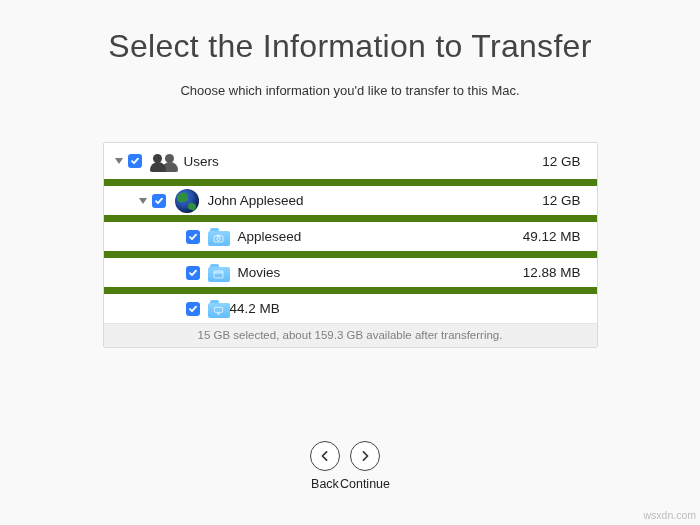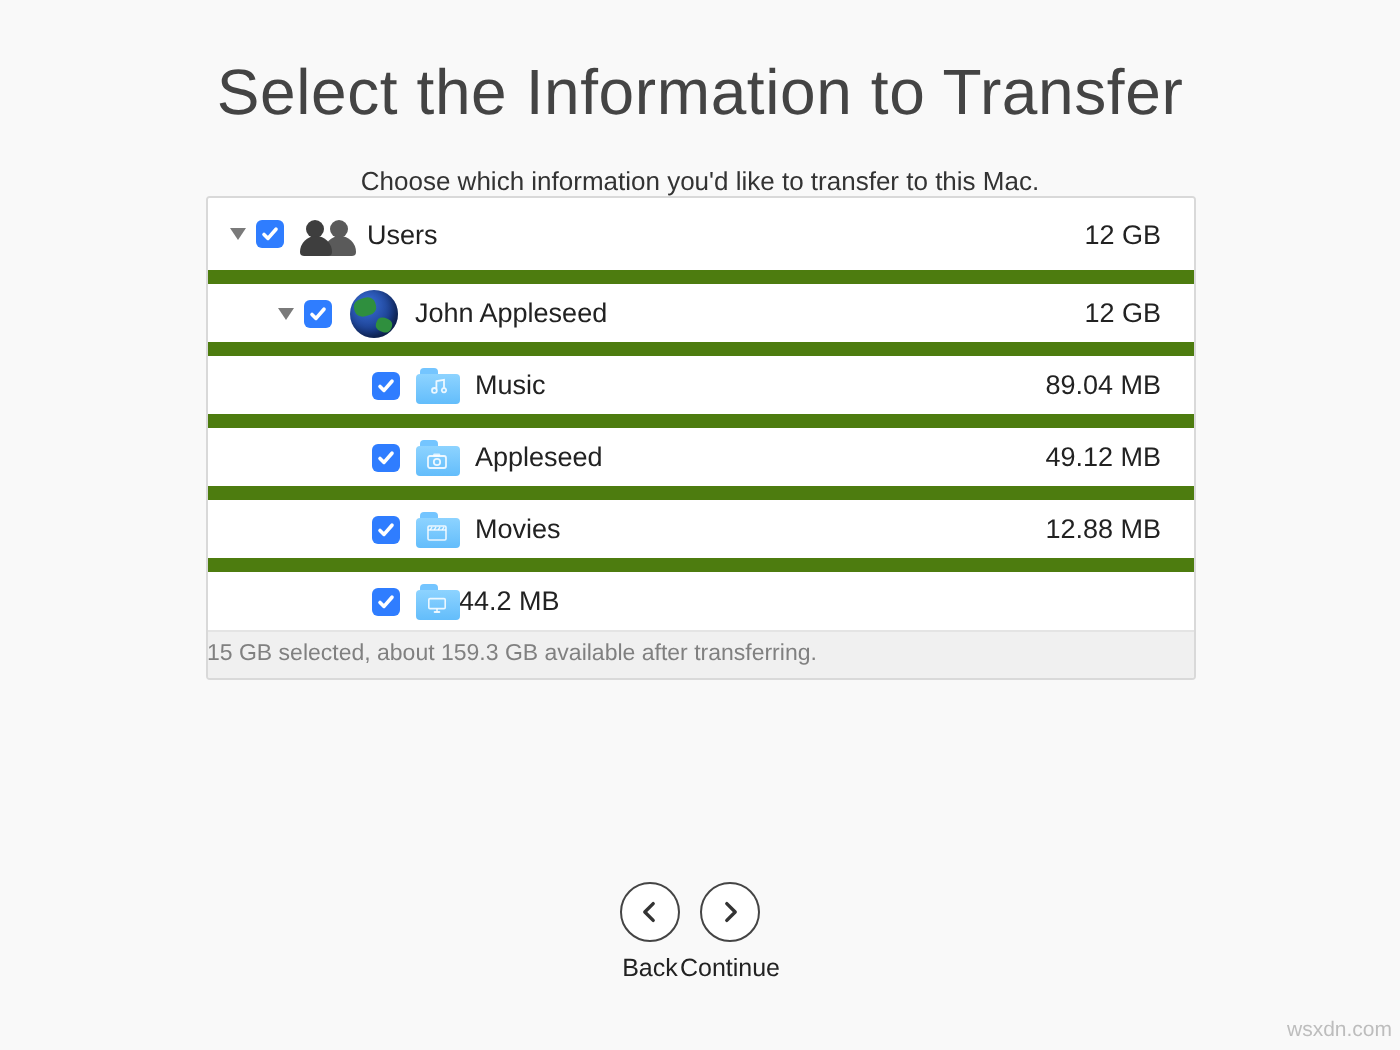--- a/index.html
+++ b/index.html
@@ -10,21 +10,21 @@
       display: flex; flex-direction: column; align-items: center;
       color: #333;
     }
     .title {
       font-size: 32px; font-weight: 300; color: #444;
       margin-top: 28px; letter-spacing: 0.3px;
     }
     .subtitle {
       font-size: 13px; color: #333; margin-top: 18px;
     }
-    .panel-wrap { width: 495px; }
+    .panel-wrap { margin-top: 44px; width: 495px; }
     .panel {
       border: 1px solid #d9d9d9; background: #fff; border-radius: 2px;
       width: 100%; overflow: hidden;
     }
     .list { }
     .row {
       display: flex; align-items: center;
       height: 36px; font-size: 13.5px; color: #222;
       border-top: 7px solid #4d7c0f;
       background: #fff;
@@ -47,21 +47,21 @@
     }
     .checkbox svg { display: block; }
     .icon-slot { width: 26px; height: 26px; display: flex; align-items: center; justify-content: center; margin-left: 8px; flex: 0 0 26px; }
     .icon-slot.sm { width: 22px; height: 22px; flex: 0 0 22px; }
     .label { margin-left: 8px; flex: 1 1 auto; }
     .size { margin-right: 16px; color: #222; font-size: 13.5px; white-space: nowrap; }
     .indent-arrow { width: 14px; display: flex; align-items: center; justify-content: center; flex: 0 0 14px; }
     .spacer { display: inline-block; }
     .status {
       background: #f0f0f0; border-top: 1px solid #e4e4e4;
-      text-align: left; font-size: 11.5px; color: #808080;
+      text-align: center; font-size: 11.5px; color: #808080;
       padding: 5px 0 6px 0;
     }
     .footer-controls {
       margin-top: auto;
       display: flex; 
       padding-bottom: 34px; padding-top: 22px;
     }
     .fbtn {
       display: flex; flex-direction: column; align-items: center; gap: 6px;
       cursor: pointer; user-select: none;
@@ -160,40 +160,20 @@
               <path d="M2 5.2 L4 7.2 L8 2.6" stroke="#fff" stroke-width="1.8" fill="none" stroke-linecap="round" stroke-linejoin="round"></path>
             </svg>
         </span>
         <span class="icon-slot">
             <span class="earth"></span>
           </span>
         <span class="label">John Appleseed</span>
         <span class="size">12 GB</span>
       </div>
 
-      <div class="row">
-        <span class="spacer" style="width:82px"></span>
-        <span class="checkbox">
-          <svg width="10" height="10" viewBox="0 0 10 10">
-              <path d="M2 5.2 L4 7.2 L8 2.6" stroke="#fff" stroke-width="1.8" fill="none" stroke-linecap="round" stroke-linejoin="round"></path>
-            </svg>
-        </span>
-        <span class="icon-slot sm">
-          <span class="folder">
-              <span class="tab"></span>
-              <span class="body">
-                <svg class="glyph" width="10" height="10" viewBox="0 0 10 10">
-                  <path d="M3.2 7.4a1.2 1.2 0 1 1 0-2.4 1.2 1.2 0 0 1 0 2.4zM4.2 1.6v4.1M4.2 1.6 L8 0.9 v4.0 M8 5a1.1 1.1 0 1 1-0.01 0" stroke="currentColor" stroke-width="0.9" fill="none" stroke-linecap="round"></path>
-                </svg>
-              </span>
-            </span>
-        </span>
-        <span class="label">Music</span>
-        <span class="size">89.04 MB</span>
-      </div>
 
       <div class="row">
         <span class="spacer" style="width:82px"></span>
         <span class="checkbox">
           <svg width="10" height="10" viewBox="0 0 10 10">
               <path d="M2 5.2 L4 7.2 L8 2.6" stroke="#fff" stroke-width="1.8" fill="none" stroke-linecap="round" stroke-linejoin="round"></path>
             </svg>
         </span>
         <span class="icon-slot sm">
           <span class="folder">

